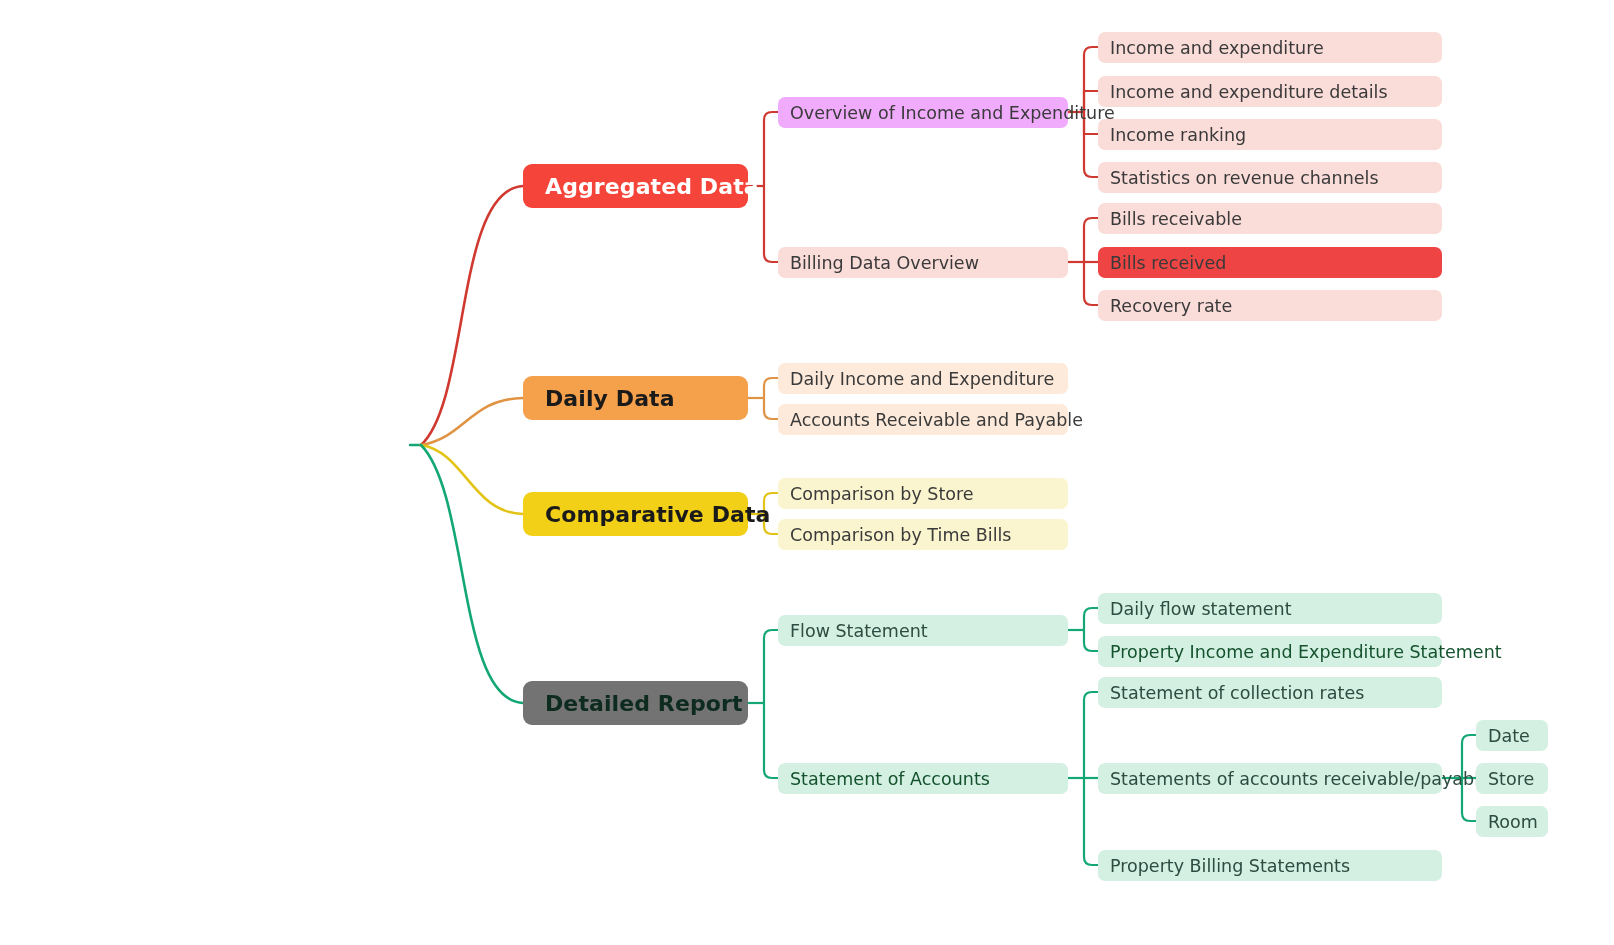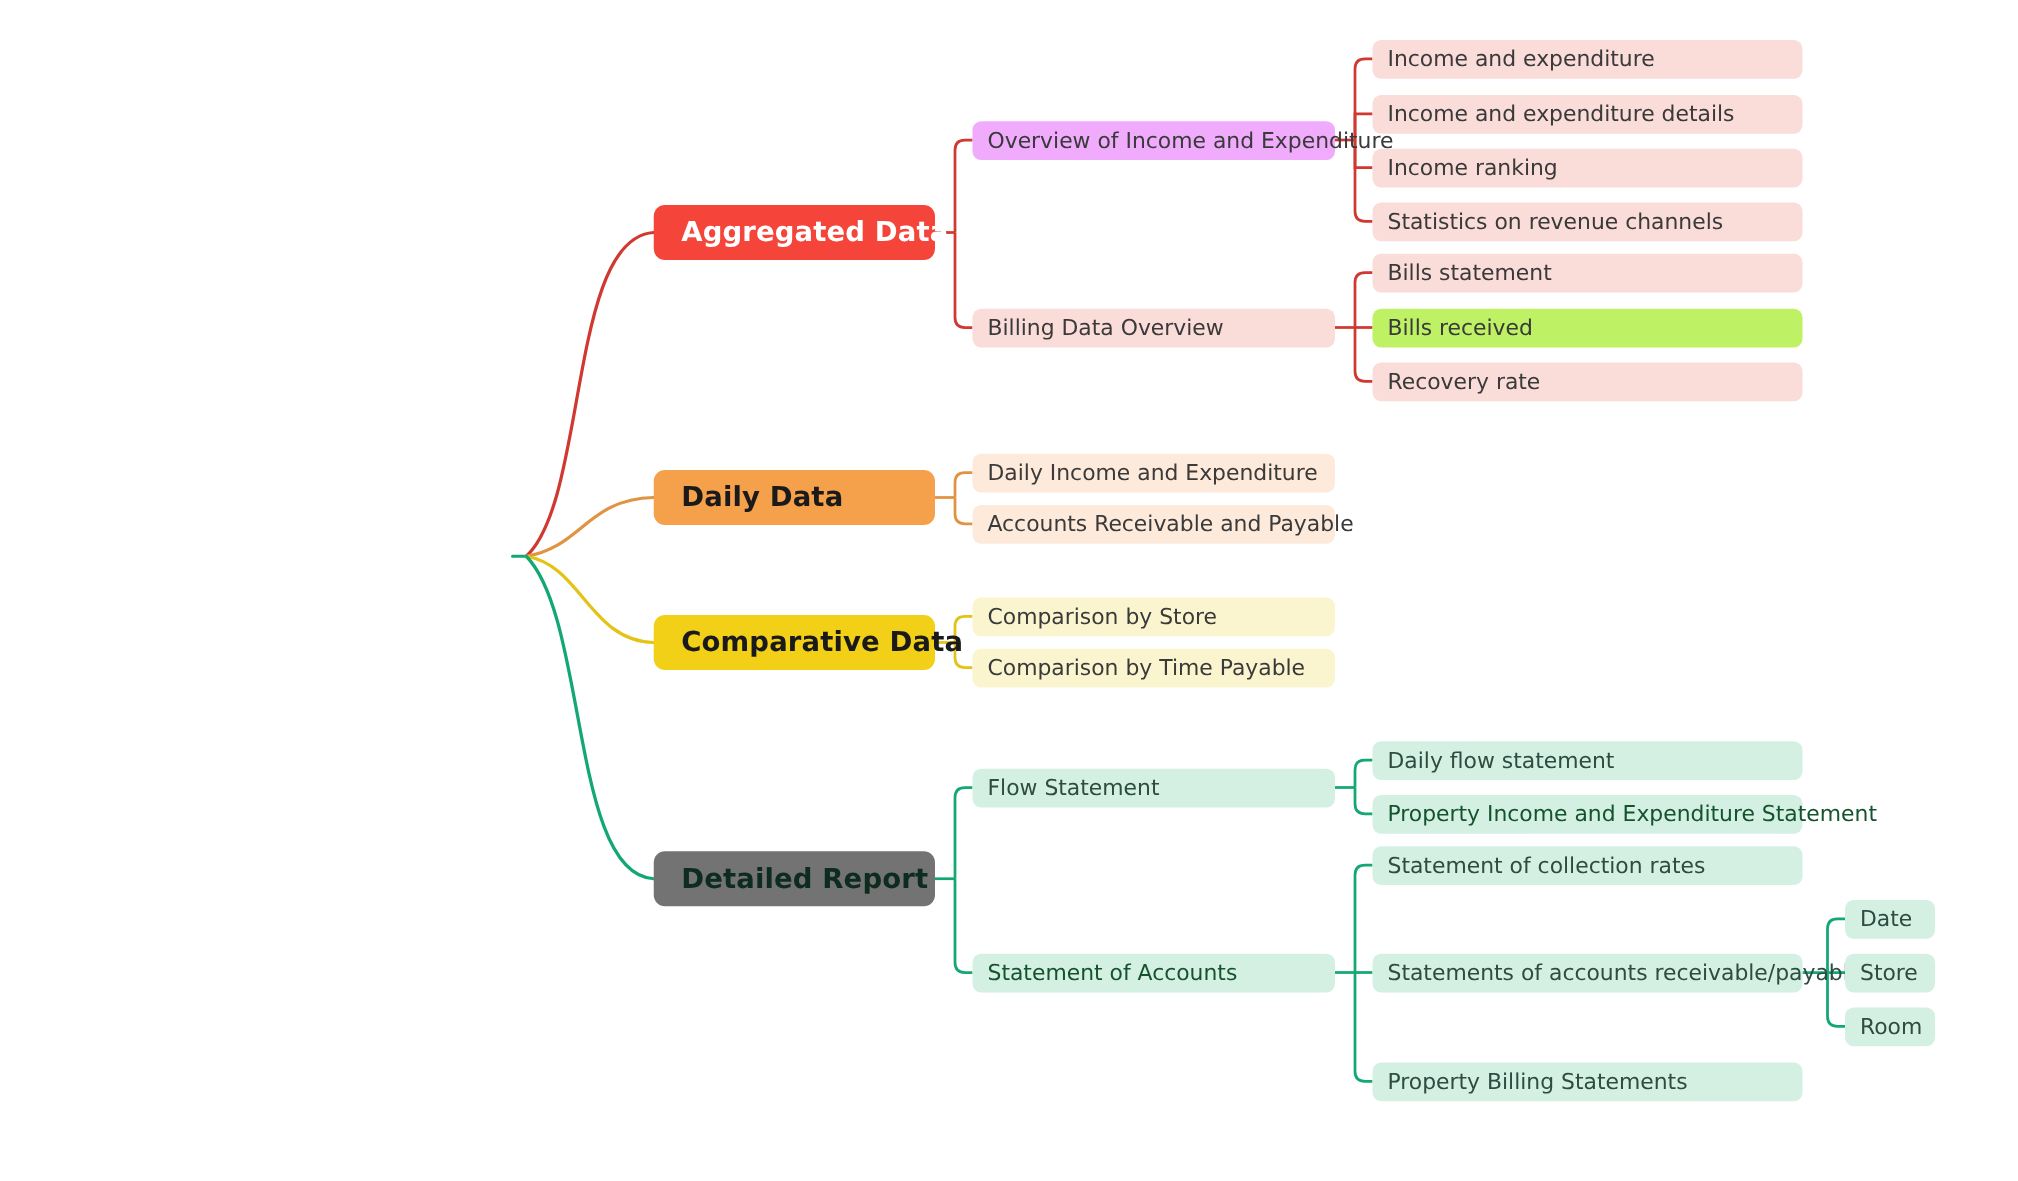--- a/index.html
+++ b/index.html
@@ -127,41 +127,41 @@
     <span>Income and expenditure details</span>
   </div>
   <div class="node n-l3" style="left:1098px;top:119px;width:344px;height:31px;background:#fadcd9;color:#3a3a3a;">
     <span>Income ranking</span>
   </div>
   <div class="node n-l3" style="left:1098px;top:162px;width:344px;height:31px;background:#fadcd9;color:#3a3a3a;">
     <span>Statistics on revenue channels</span>
   </div>
 
   <div class="node n-l3" style="left:1098px;top:203px;width:344px;height:31px;background:#fadcd9;color:#3a3a3a;">
-    <span>Bills statement</span>
+    <span>Bills receivable</span>
   </div>
-  <div class="node n-l3" style="left:1098px;top:247px;width:344px;height:31px;background:#bef264;color:#3a3a3a;">
+  <div class="node n-l3" style="left:1098px;top:247px;width:344px;height:31px;background:#ef4444;color:#3a3a3a;">
     <span>Bills received</span>
   </div>
   <div class="node n-l3" style="left:1098px;top:290px;width:344px;height:31px;background:#fadcd9;color:#3a3a3a;">
     <span>Recovery rate</span>
   </div>
 
   <div class="node n-l2" style="left:778px;top:363px;width:290px;height:31px;background:#fdeadb;color:#3a3a3a;">
     <span>Daily Income and Expenditure</span>
   </div>
   <div class="node n-l2" style="left:778px;top:404px;width:290px;height:31px;background:#fdeadb;color:#3a3a3a;">
     <span>Accounts Receivable and Payable</span>
   </div>
 
   <div class="node n-l2" style="left:778px;top:478px;width:290px;height:31px;background:#fbf5cf;color:#3a3a3a;">
     <span>Comparison by Store</span>
   </div>
   <div class="node n-l2" style="left:778px;top:519px;width:290px;height:31px;background:#fbf5cf;color:#3a3a3a;">
-    <span>Comparison by Time Payable</span>
+    <span>Comparison by Time Bills</span>
   </div>
 
   <div class="node n-l2" style="left:778px;top:615px;width:290px;height:31px;background:#d4f0e3;color:#2d4c42;">
     <span>Flow Statement</span>
   </div>
   <div class="node n-l2" style="left:778px;top:763px;width:290px;height:31px;background:#d4f0e3;color:#14532d;">
     <span>Statement of Accounts</span>
   </div>
 
   <div class="node n-l3" style="left:1098px;top:593px;width:344px;height:31px;background:#d4f0e3;color:#2d4c42;">

